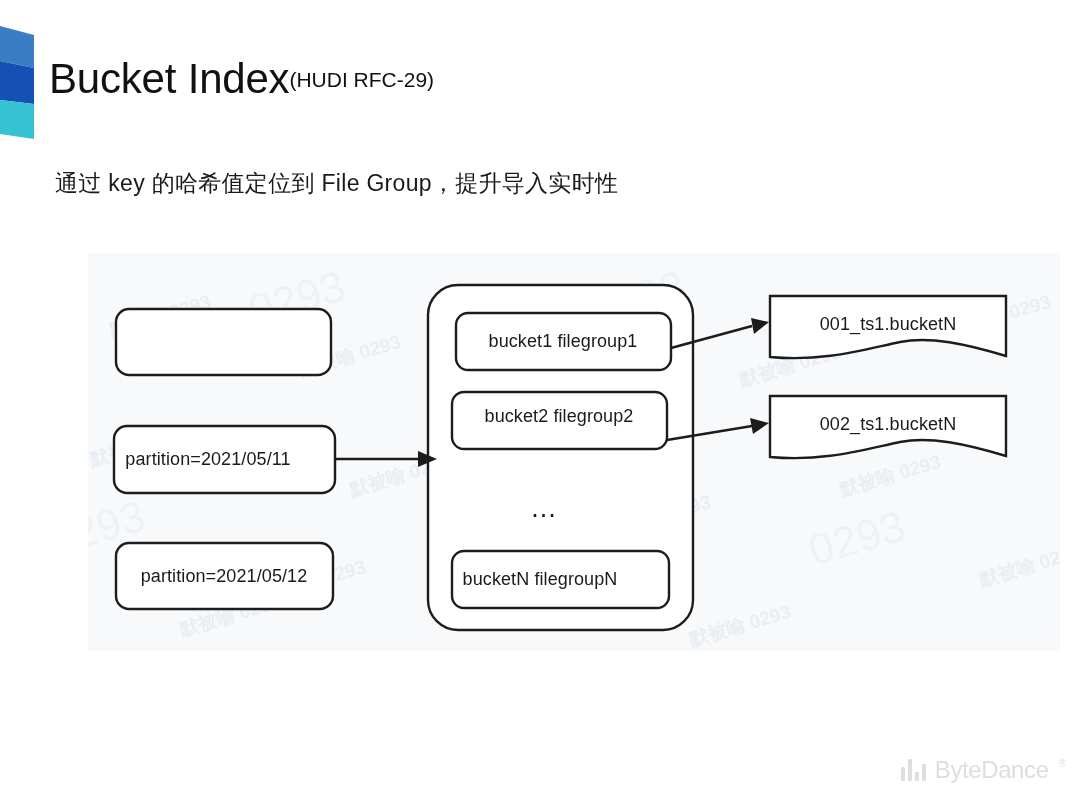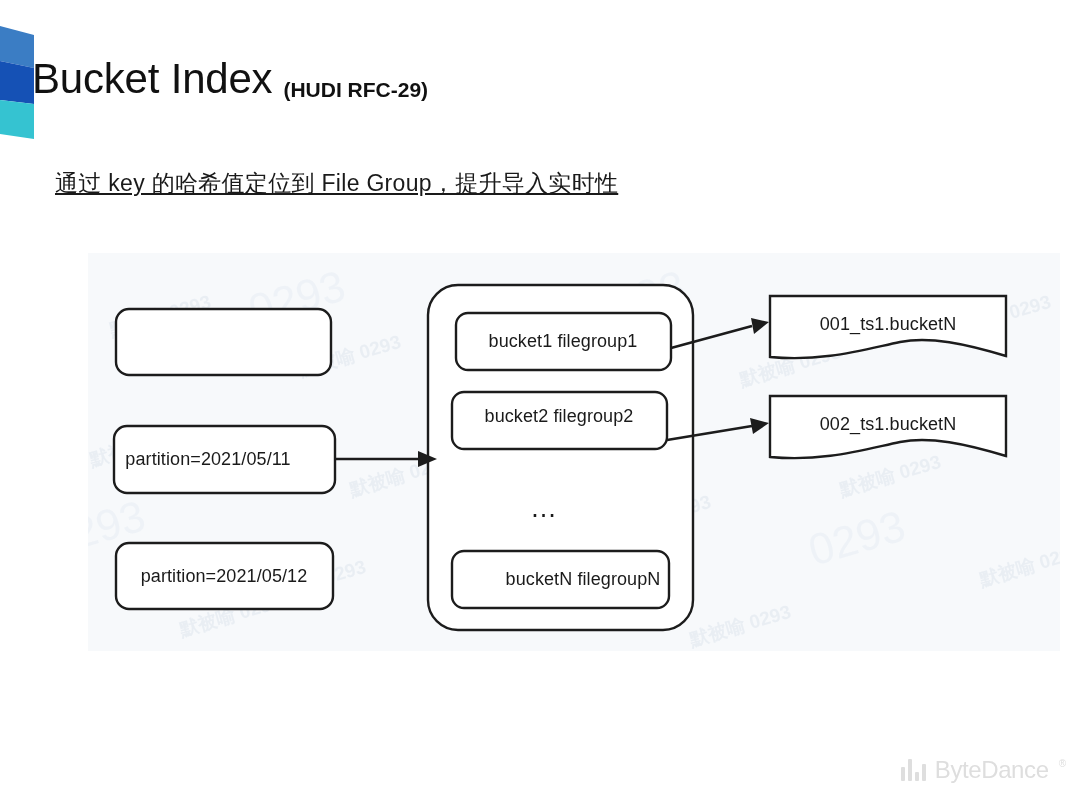--- a/index.html
+++ b/index.html
@@ -23,49 +23,46 @@
     position: absolute;
     left: 0px;
     top: 26px;
     width: 34px;
     height: 113px;
   }
 
   
   #title-row {
     position: absolute;
-    left: 32px;
+    left: 49px;
     top: 58px;
     display: flex;
-    align-items: flex-end;
+    align-items: center;
     white-space: nowrap;
   }
   #page-title {
     font-size: 42px;
     color: #111111;
     letter-spacing: -0.2px;
     line-height: 1;
   }
   #title-suffix {
     font-size: 21px;
     color: #111111;
-    margin-left: 11px;
     line-height: 1;
-    font-weight: bold;
   }
 
   #subtitle {
     position: absolute;
     left: 55px;
     top: 168px;
     font-size: 23px;
     color: #1a1a1a;
     letter-spacing: 0.3px;
     white-space: nowrap;
-    text-decoration: underline;
   }
 
   
   #diagram-panel {
     position: absolute;
     left: 88px;
     top: 253px;
     width: 972px;
     height: 398px;
     background: #f7f9fb;
@@ -233,21 +230,21 @@
     <path class="connector" d="M667,440 L752,426"></path>
     <polygon points="750,418 769,423 753,434" fill="#1c1c1c"></polygon>
   </svg>
 
   <span class="node-label" style="left:208px; top:459px;">partition=2021/05/11</span>
   <span class="node-label" style="left:224px; top:576px;">partition=2021/05/12</span>
 
   <span class="node-label" style="left:563px; top:341px;">bucket1 filegroup1</span>
   <span class="node-label" style="left:559px; top:416px;">bucket2 filegroup2</span>
   <span class="ellipsis-label" style="left:545px; top:508px;">…</span>
-  <span class="node-label" style="left:583px; top:579px;">bucketN filegroupN</span>
+  <span class="node-label" style="left:540px; top:579px;">bucketN filegroupN</span>
 
   <span class="node-label" style="left:888px; top:324px;">001_ts1.bucketN</span>
   <span class="node-label" style="left:888px; top:424px;">002_ts1.bucketN</span>
 
   <div id="footer-logo">
     <div id="logo-bars">
       <i style="height:14px;"></i>
       <i style="height:22px;"></i>
       <i style="height:9px;"></i>
       <i style="height:17px;"></i>

